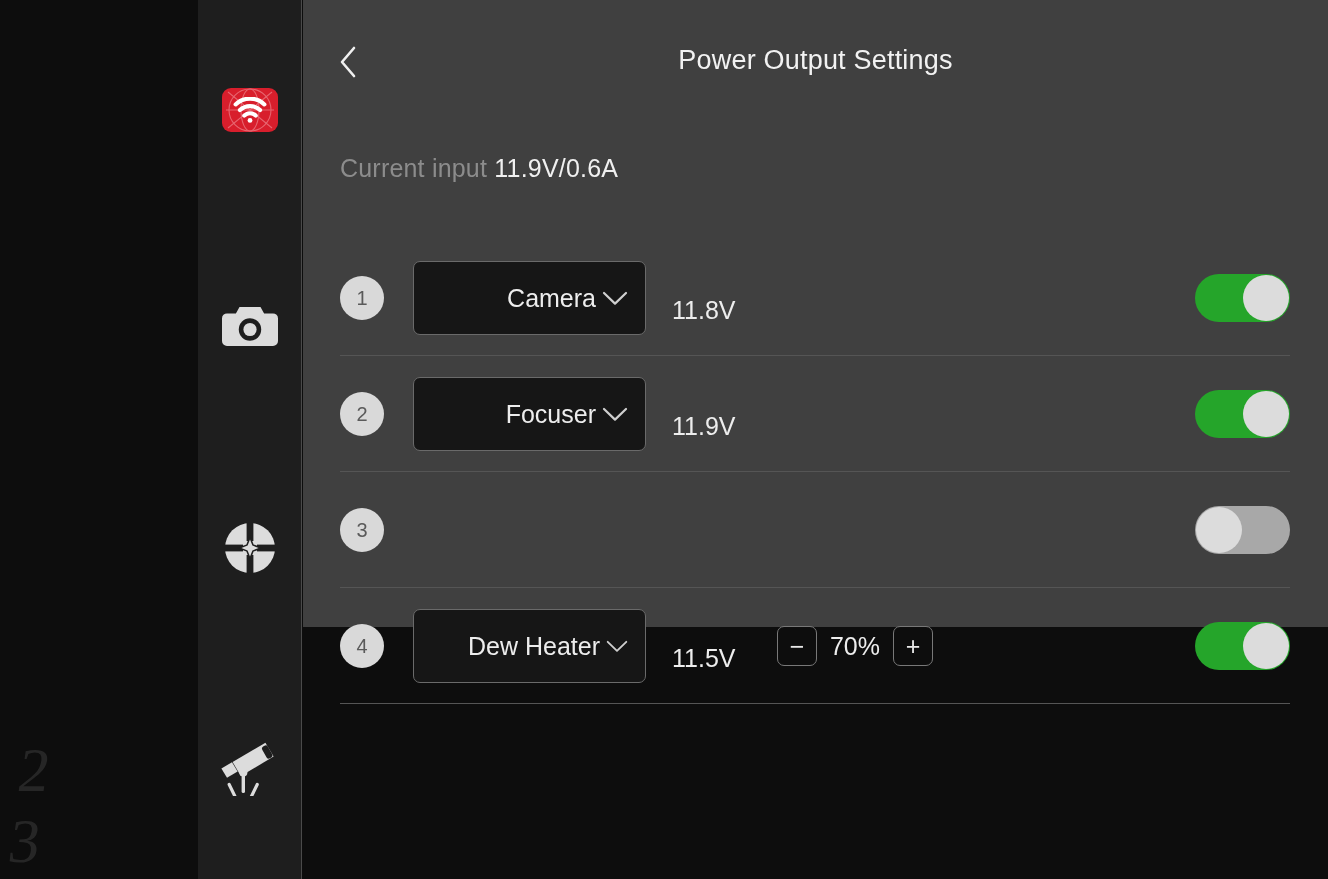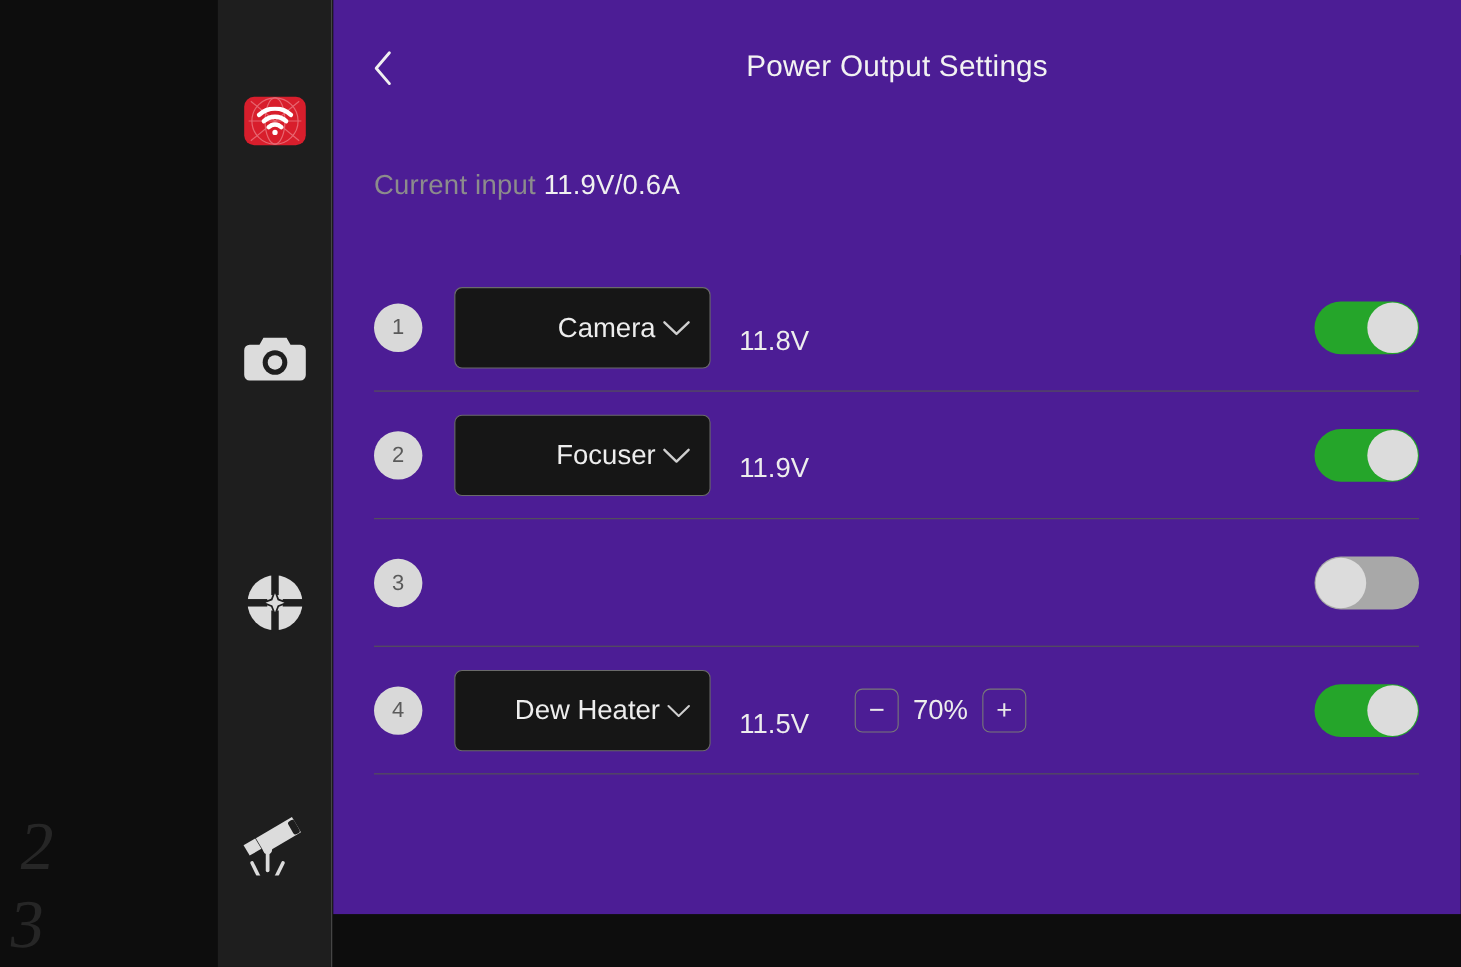--- a/index.html
+++ b/index.html
@@ -39,22 +39,22 @@
   .wifi-tile {
     width:56px; height:44px; border-radius:9px;
     background:#d81e2c; position:relative; overflow:hidden;
     display:flex; align-items:center; justify-content:center;
   }
   .wifi-tile .globe { position:absolute; inset:0; opacity:.38; }
   .ico { display:block; }
 
   
   .main {
-    position:absolute; left:303px; top:0; width:1025px; height:831px;
-    background:#4c1d95;
+    position:absolute; left:303px; top:0; width:1025px; height:627px;
+    background:#404040;
   }
   .back-btn {
     position:absolute; left:25px; top:42px;
     width:40px; height:40px;
     display:flex; align-items:center; justify-content:center;
     cursor:pointer;
   }
   .title {
     position:absolute; left:0; right:0; top:45px;
     text-align:center;

